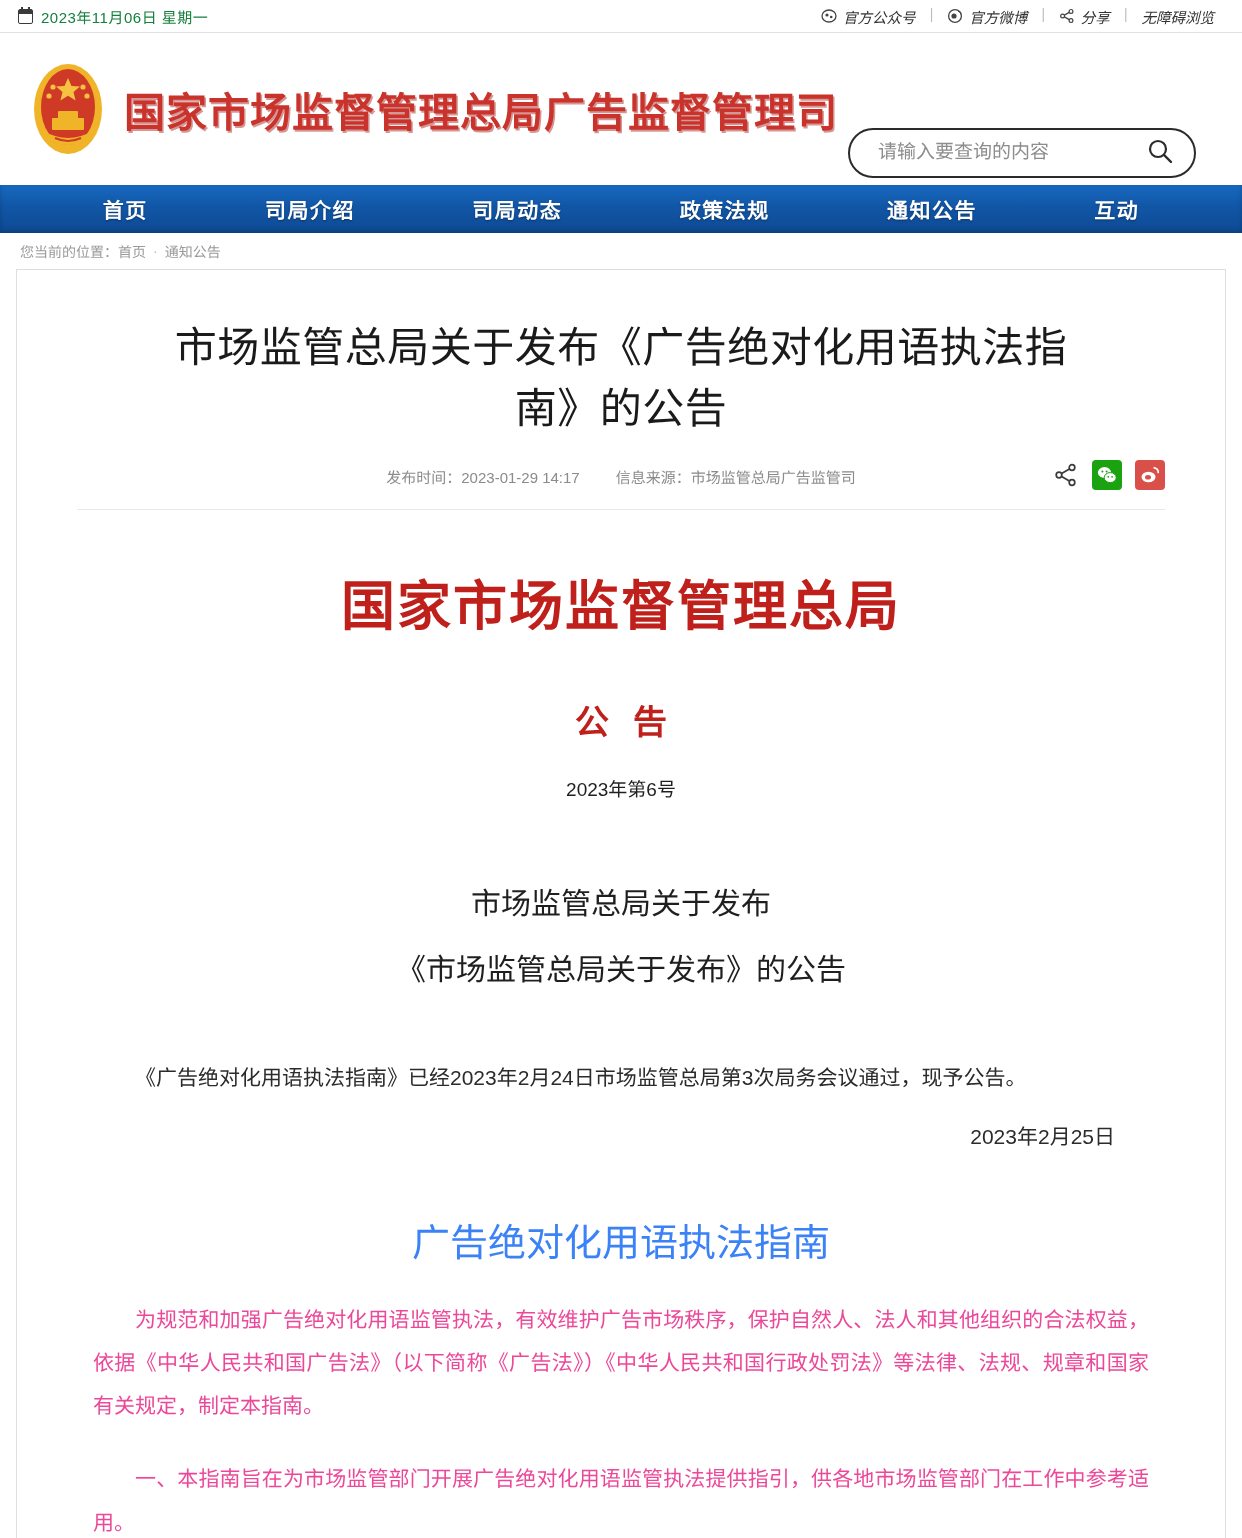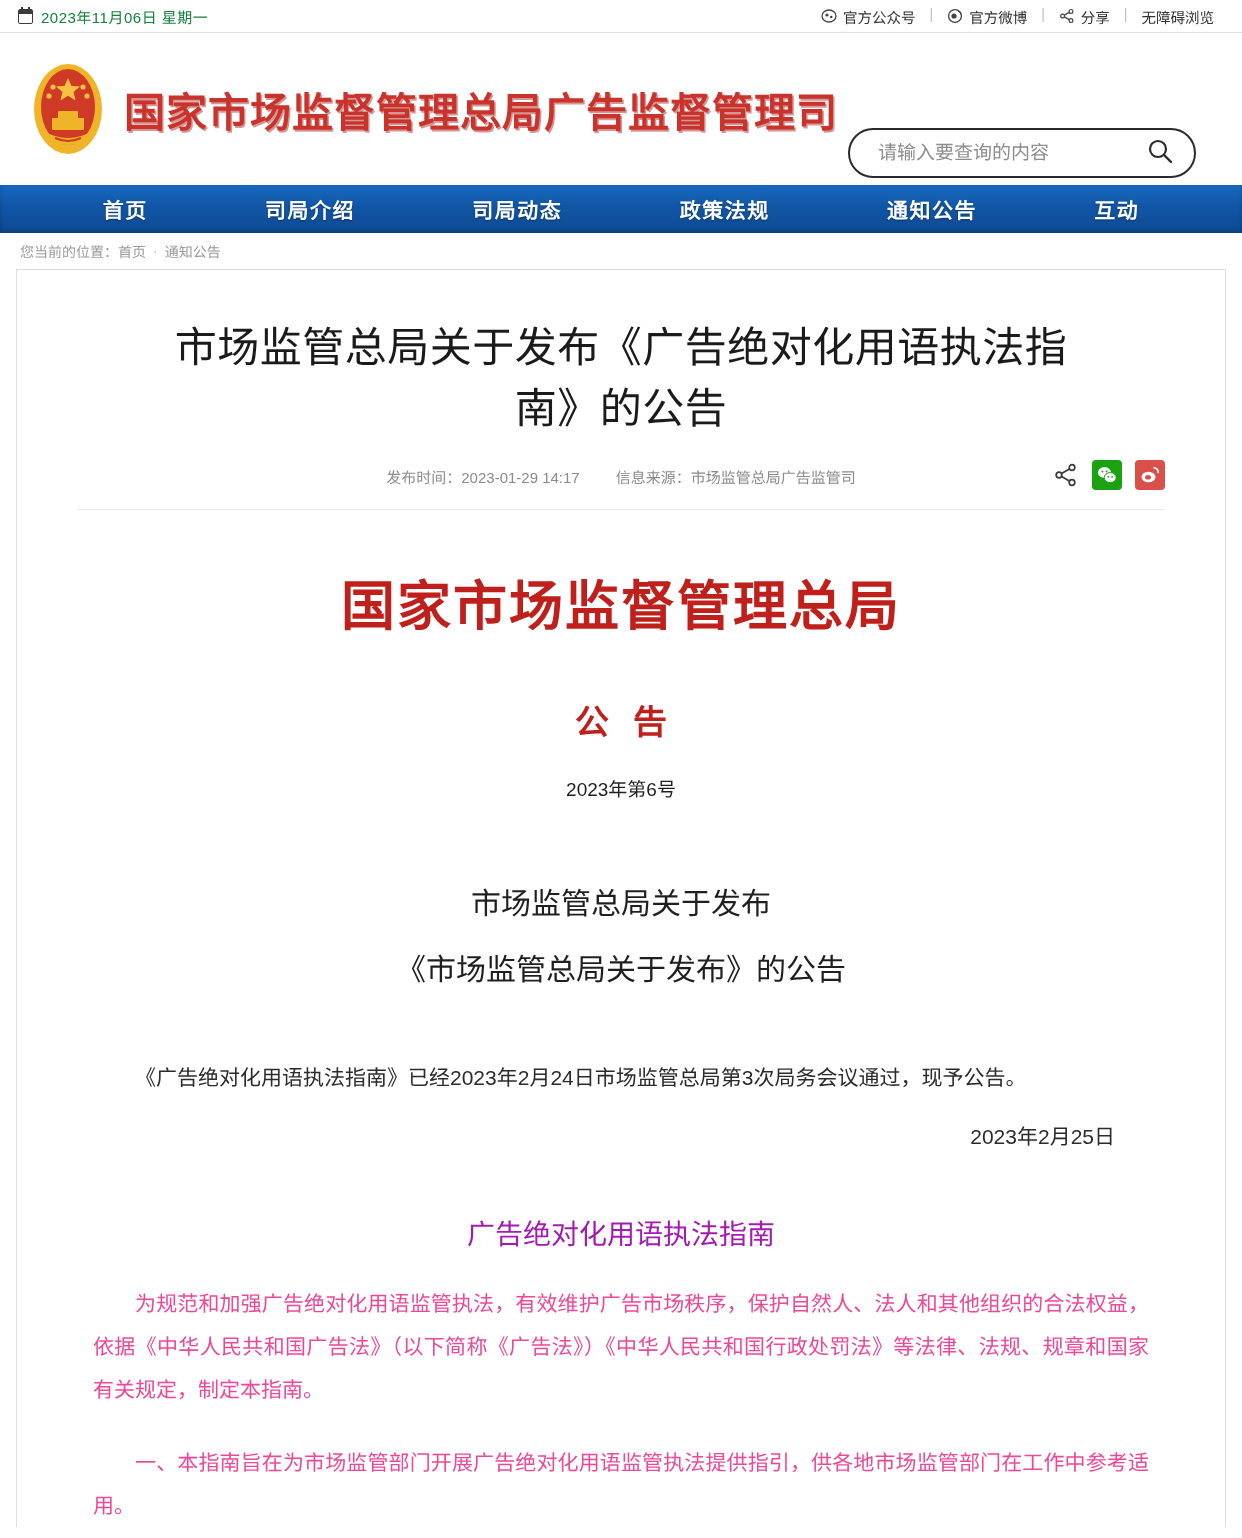--- a/index.html
+++ b/index.html
@@ -34,21 +34,21 @@
     content: ""; position: absolute; top: 0; left: 0; right: 0;
     height: 4px; background: #3a3a3a;
   }
   .cal-icon::after {
     content: ""; position: absolute; top: -3px; left: 2px;
     width: 2px; height: 4px; background: #3a3a3a;
     box-shadow: 7px 0 0 #3a3a3a;
   }
   .topbar-right {
     display: flex; align-items: flex-start;
-    font-size: 14.5px; color: #333;
+    font-size: 14.5px; color: #333; font-style: italic;
   }
   .tb-link {
     display: flex; align-items: center; gap: 6px;
     padding: 0 14px; cursor: pointer; white-space: nowrap;
   }
   .tb-sep { color: #bdbdbd; font-size: 14px; }
   .tb-ico { display: inline-flex; }
 
   
   .header {
@@ -73,21 +73,21 @@
     position: absolute; right: 46px; top: 95px;
     width: 348px; height: 50px;
     border: 2px solid #2b2b2b; border-radius: 26px;
     display: flex; align-items: center;
     padding: 0 20px 0 26px;
     background: #fff;
   }
   .search-input {
     flex: 1; border: none; outline: none; background: transparent;
     font-size: 19px; color: #6a6a6a;
-    font-family: Liberation Serif, serif;
+    font-family: Liberation Mono, monospace;
   }
   .search-input::placeholder { color: #8d8d8d; }
 
   
   .nav {
     height: 48px;
     background: linear-gradient(180deg,#1769c0 0%, #1156a6 45%, #0e4a93 100%);
     display: flex; align-items: center;
     box-shadow: inset 0 -2px 5px rgba(0,0,0,.18);
   }
@@ -185,21 +185,21 @@
     text-indent: 2em; text-align: justify;
     filter: blur(.35px);
   }
   .doc-sign {
     margin-top: 12px; text-align: right; padding-right: 34px;
     font-size: 21px; color: #2b2b2b;
     filter: blur(.35px);
   }
   .doc-h2 {
     margin-top: 62px; text-align: center;
-    font-size: 28px; color: #a21caf; font-weight: normal;
+    font-size: 38px; color: #3b82f6; font-weight: normal;
   }
   .body-para {
     margin-top: 30px;
     font-size: 21px; line-height: 2.05; color: #ec4899;
     text-indent: 2em; text-align: justify;
     filter: blur(.4px);
   }
 </style>
 </head>
 <body>

